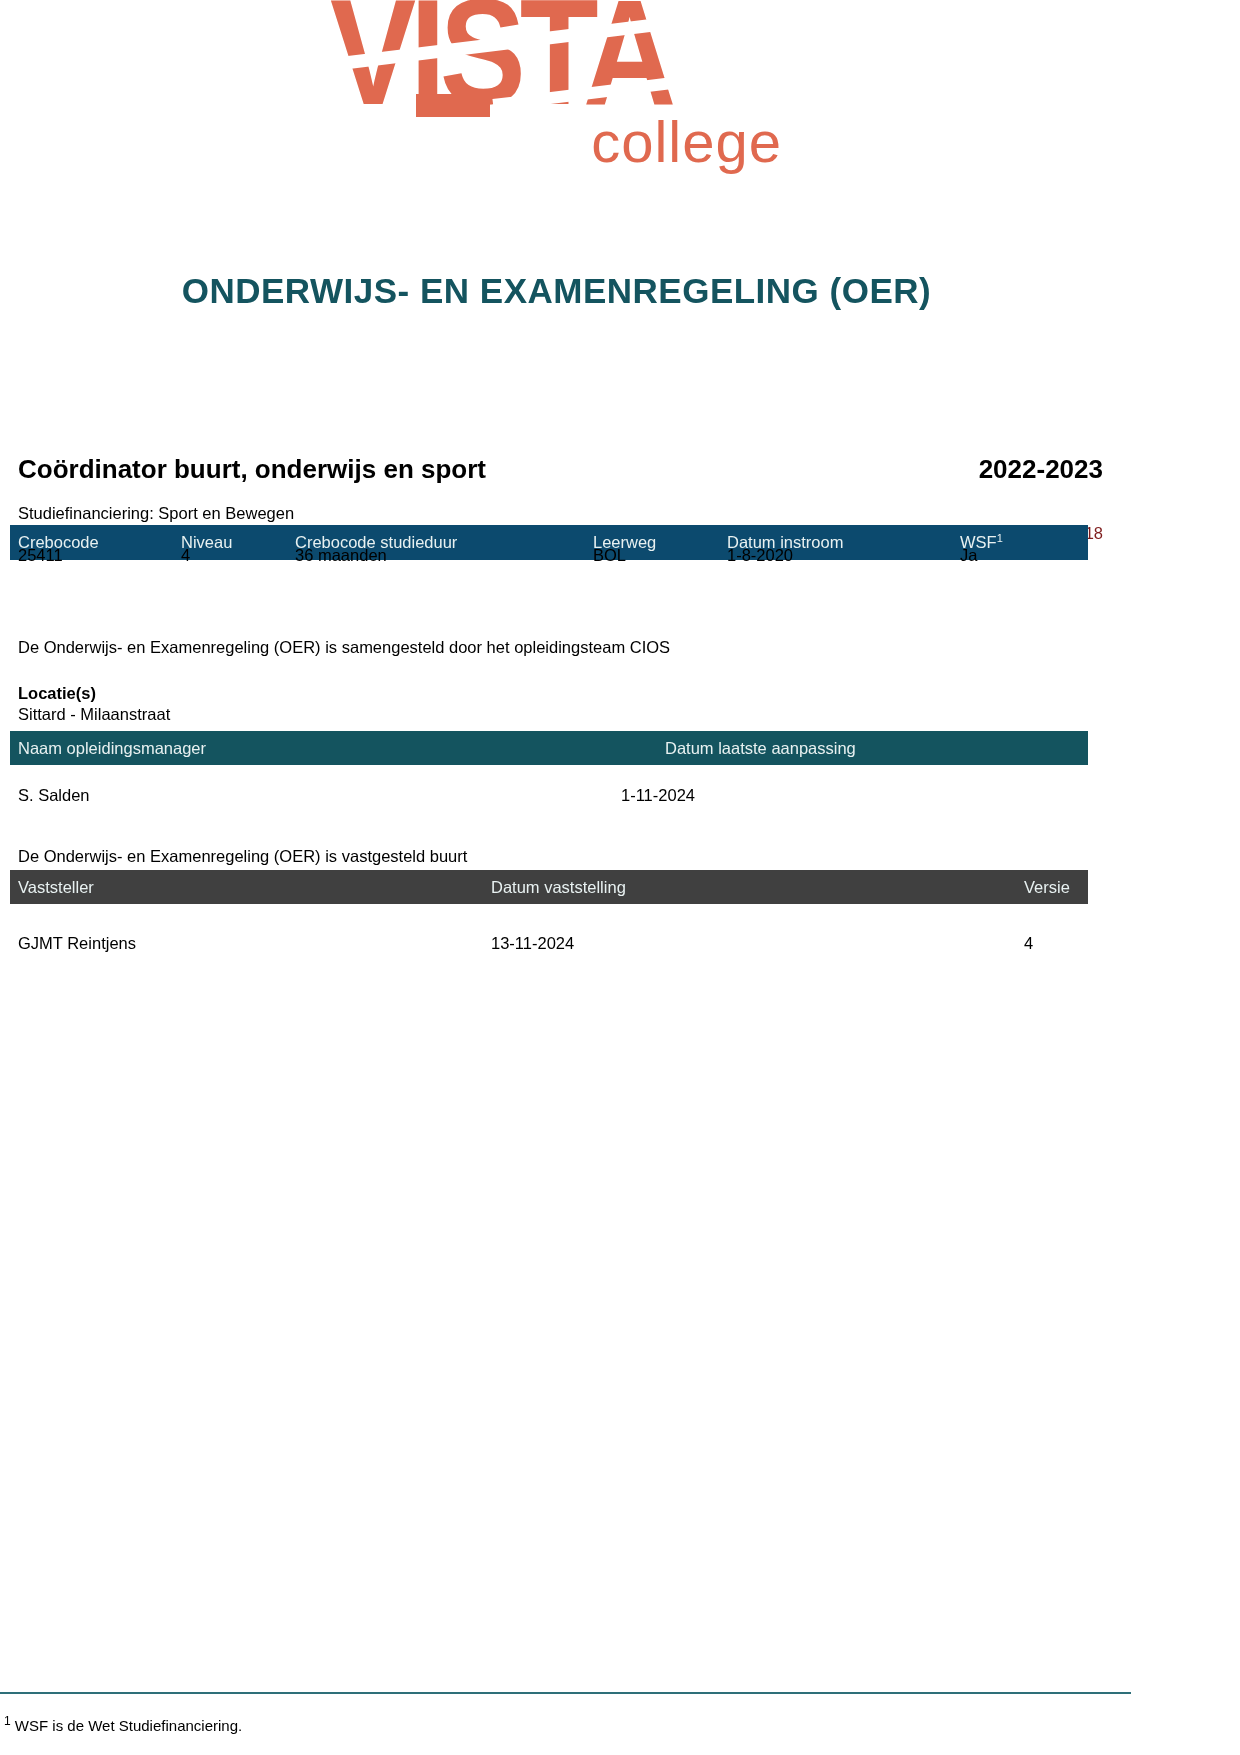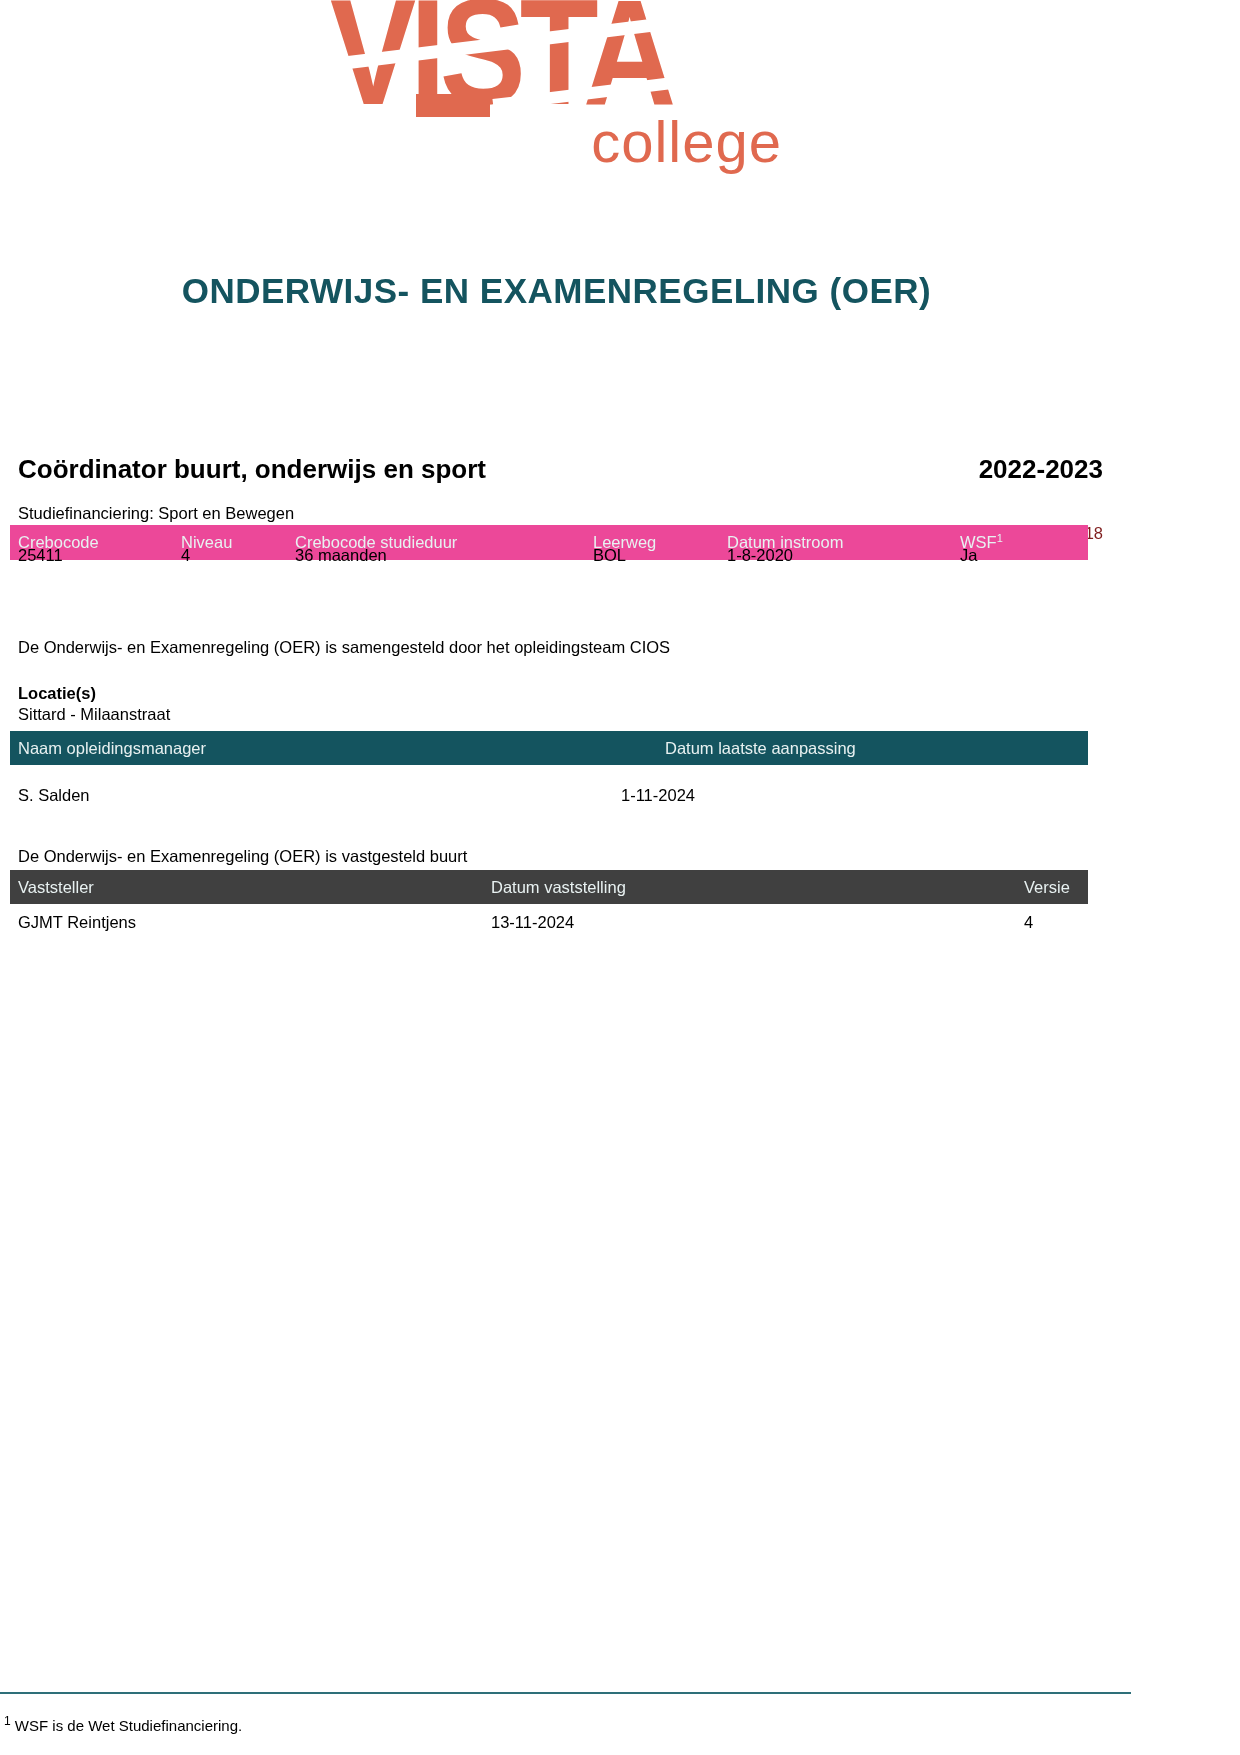--- a/index.html
+++ b/index.html
@@ -39,21 +39,21 @@
   .tbl-head{align-items:center;font-size:16.5px;}
   .tbl-row{font-size:16.5px;color:#000;align-items:start;}
   .t1{grid-template-columns:163px 114px 298px 134px 233px 1fr;}
   .t2{grid-template-columns:603px 1fr;}
   .t3{grid-template-columns:473px 533px 1fr;}
   .h1{top:525px;height:35px;}
   .r1{top:532px;height:42px;padding-top:14px;}
   .h2{top:731px;height:34px;gap:44px;}
   .r2{top:765px;height:42px;padding-top:21px;}
   .h3{top:870px;height:34px;}
-  .r3{top:904px;height:42px;padding-top:9px;}
+  .r3{top:904px;height:42px;padding-top:30px;}
   sup{font-size:11px;line-height:0;}
 
   .body-line{left:18px;font-size:16.5px;line-height:22px;color:#000;}
   .samengesteld{top:636px;}
   .locatie-label{top:682px;font-weight:700;}
   .locatie-value{top:703px;}
   .vastgesteld{top:845px;}
 
   
   .foot-rule{left:0;top:1692px;width:1131px;height:2px;}
@@ -73,21 +73,21 @@
     <div class="abs logo-sub" style="color: rgb(224, 105, 79);">college</div>
   </div>
 
   <div class="abs doc-title" style="color: rgb(20, 84, 95);">ONDERWIJS- EN EXAMENREGELING (OER)</div>
 
   <div class="abs program-name">Coördinator buurt, onderwijs en sport</div>
   <div class="abs program-year">2022-2023</div>
   <div class="abs dossier">Studiefinanciering: Sport en Bewegen</div>
   <div class="abs versie">Versie: 01-08-2018</div>
 
-  <div class="abs tbl tbl-head t1 h1 teal-bg" style="background: #ec4899; color: rgb(232, 241, 241);">
+  <div class="abs tbl tbl-head t1 h1 teal-bg" style="background: #0c4a6e; color: rgb(232, 241, 241);">
     <span>Crebocode</span>
     <span>Niveau</span>
     <span>Crebocode studieduur</span>
     <span>Leerweg</span>
     <span>Datum instroom</span>
     <span><span>WSF</span><sup>1</sup></span>
   </div>
   <div class="abs tbl tbl-row t1 r1">
     <span>25411</span>
     <span>4</span>

